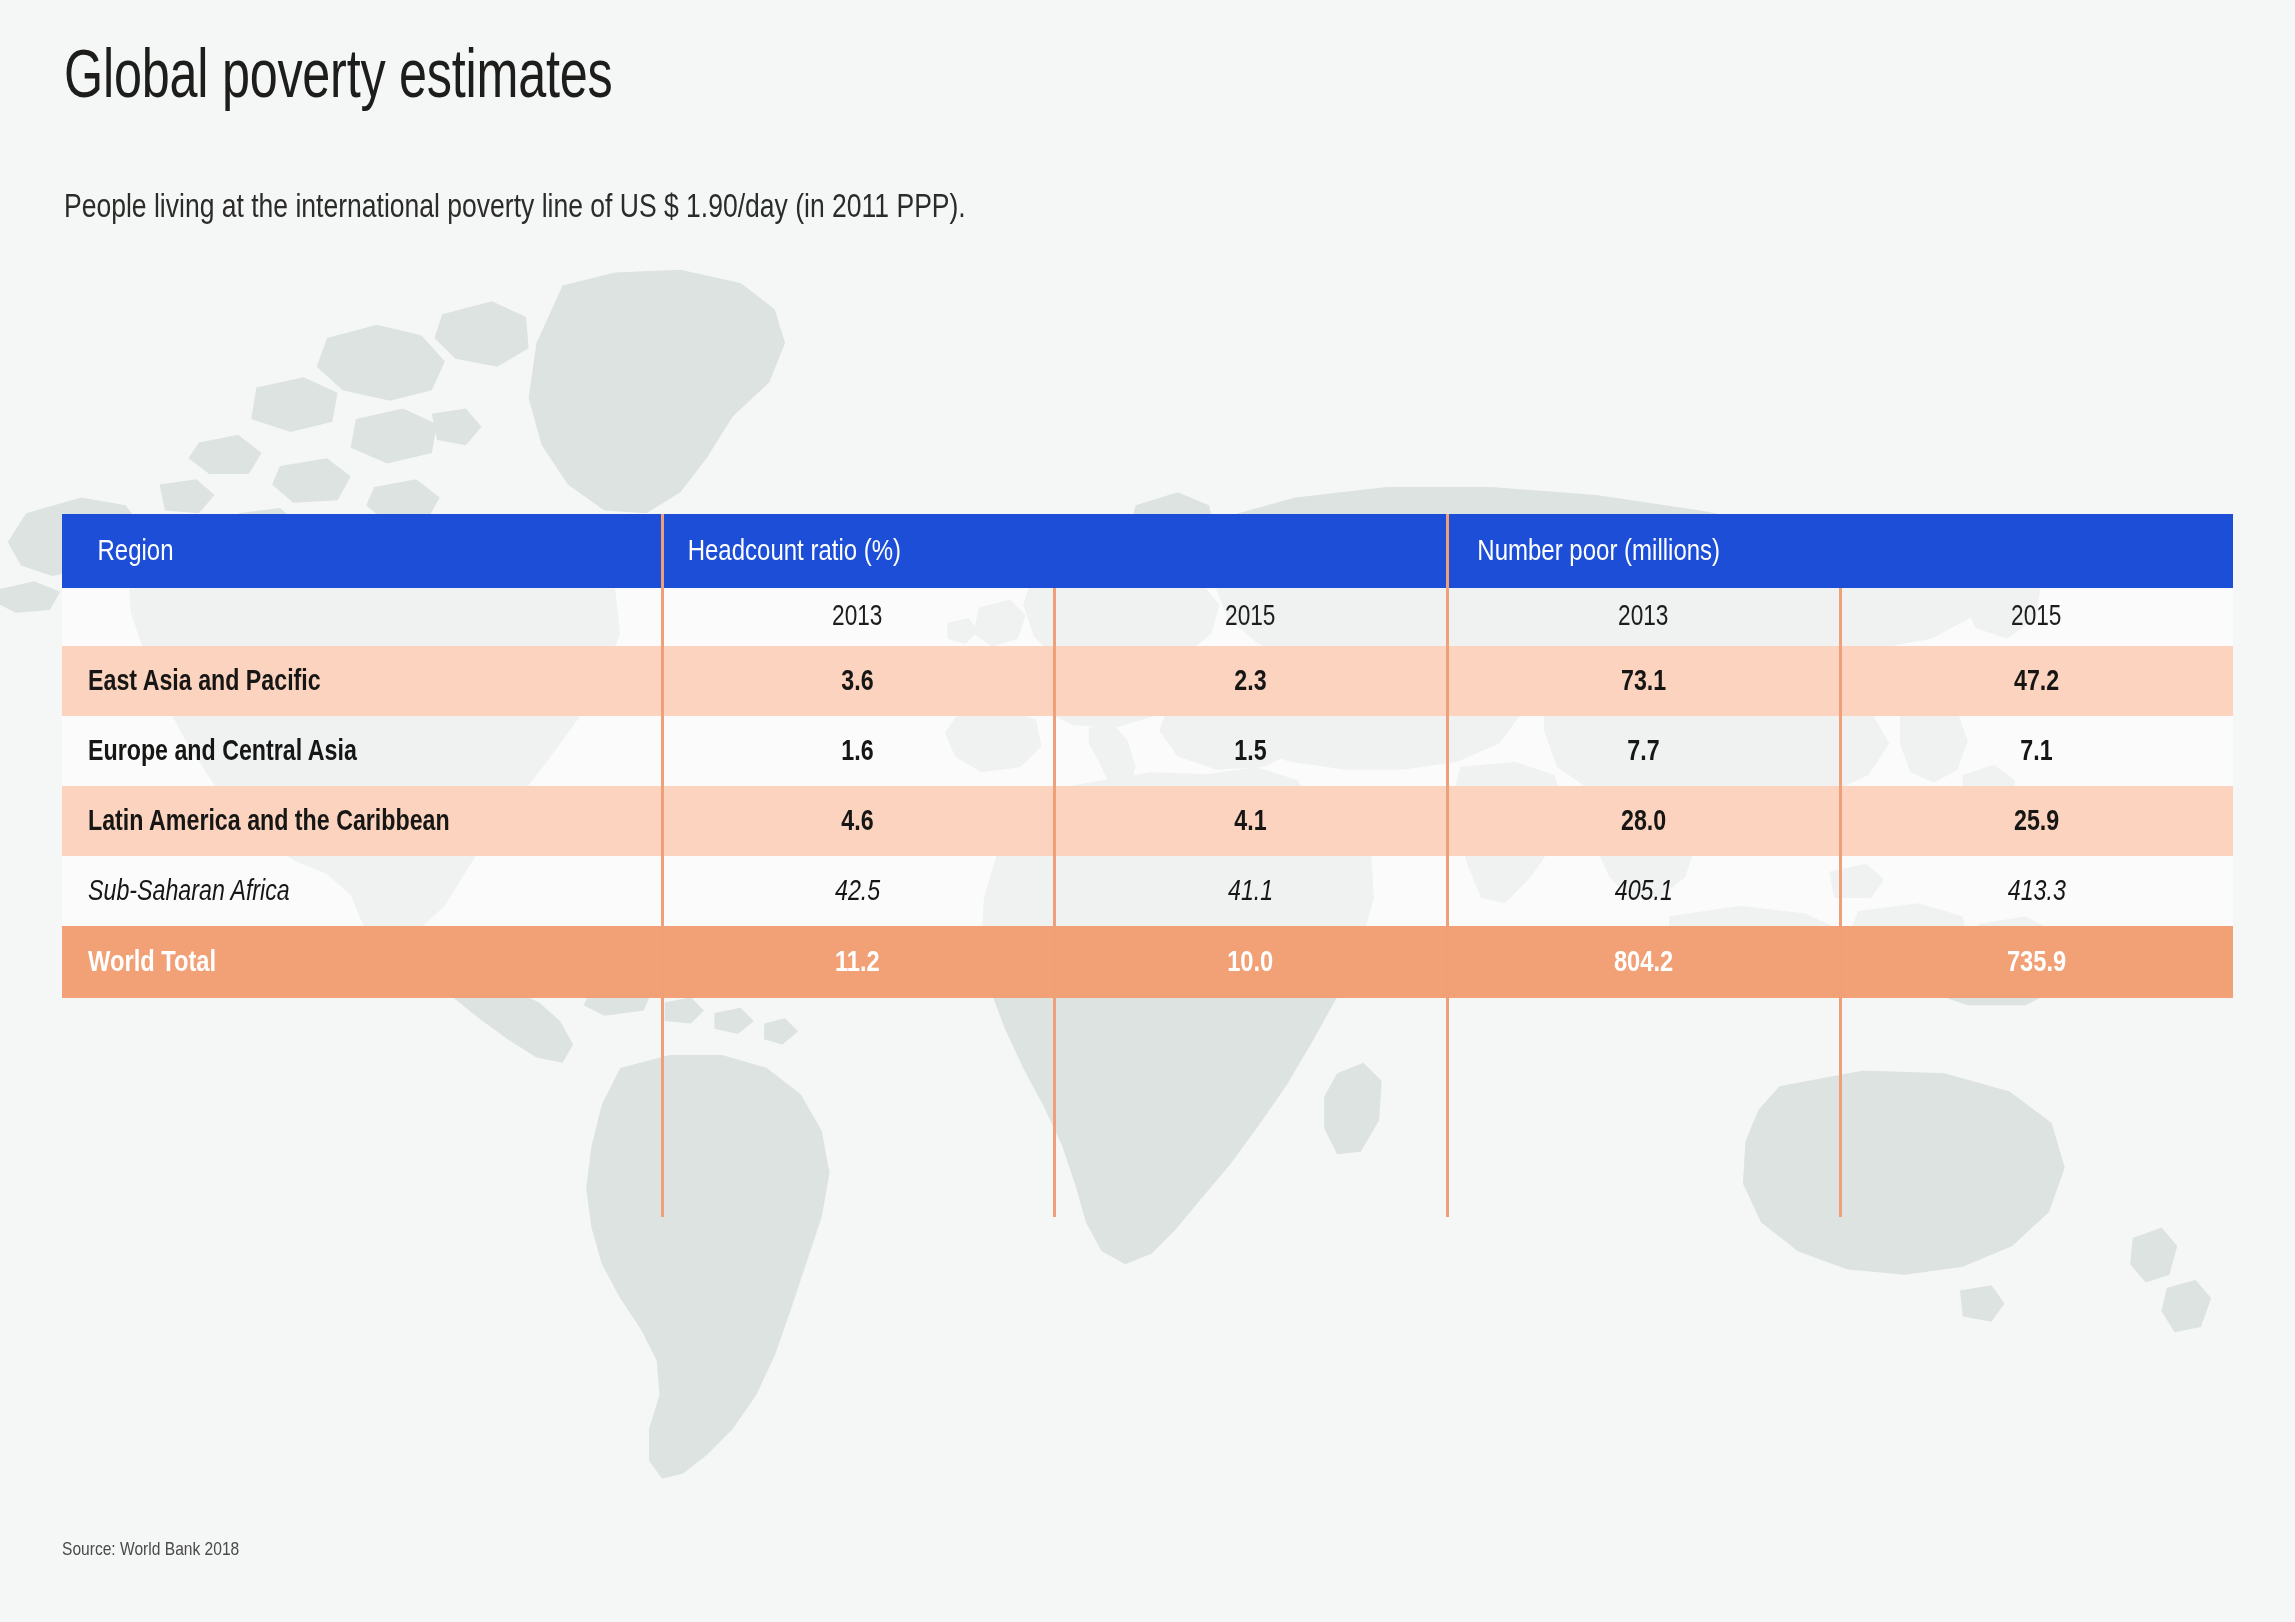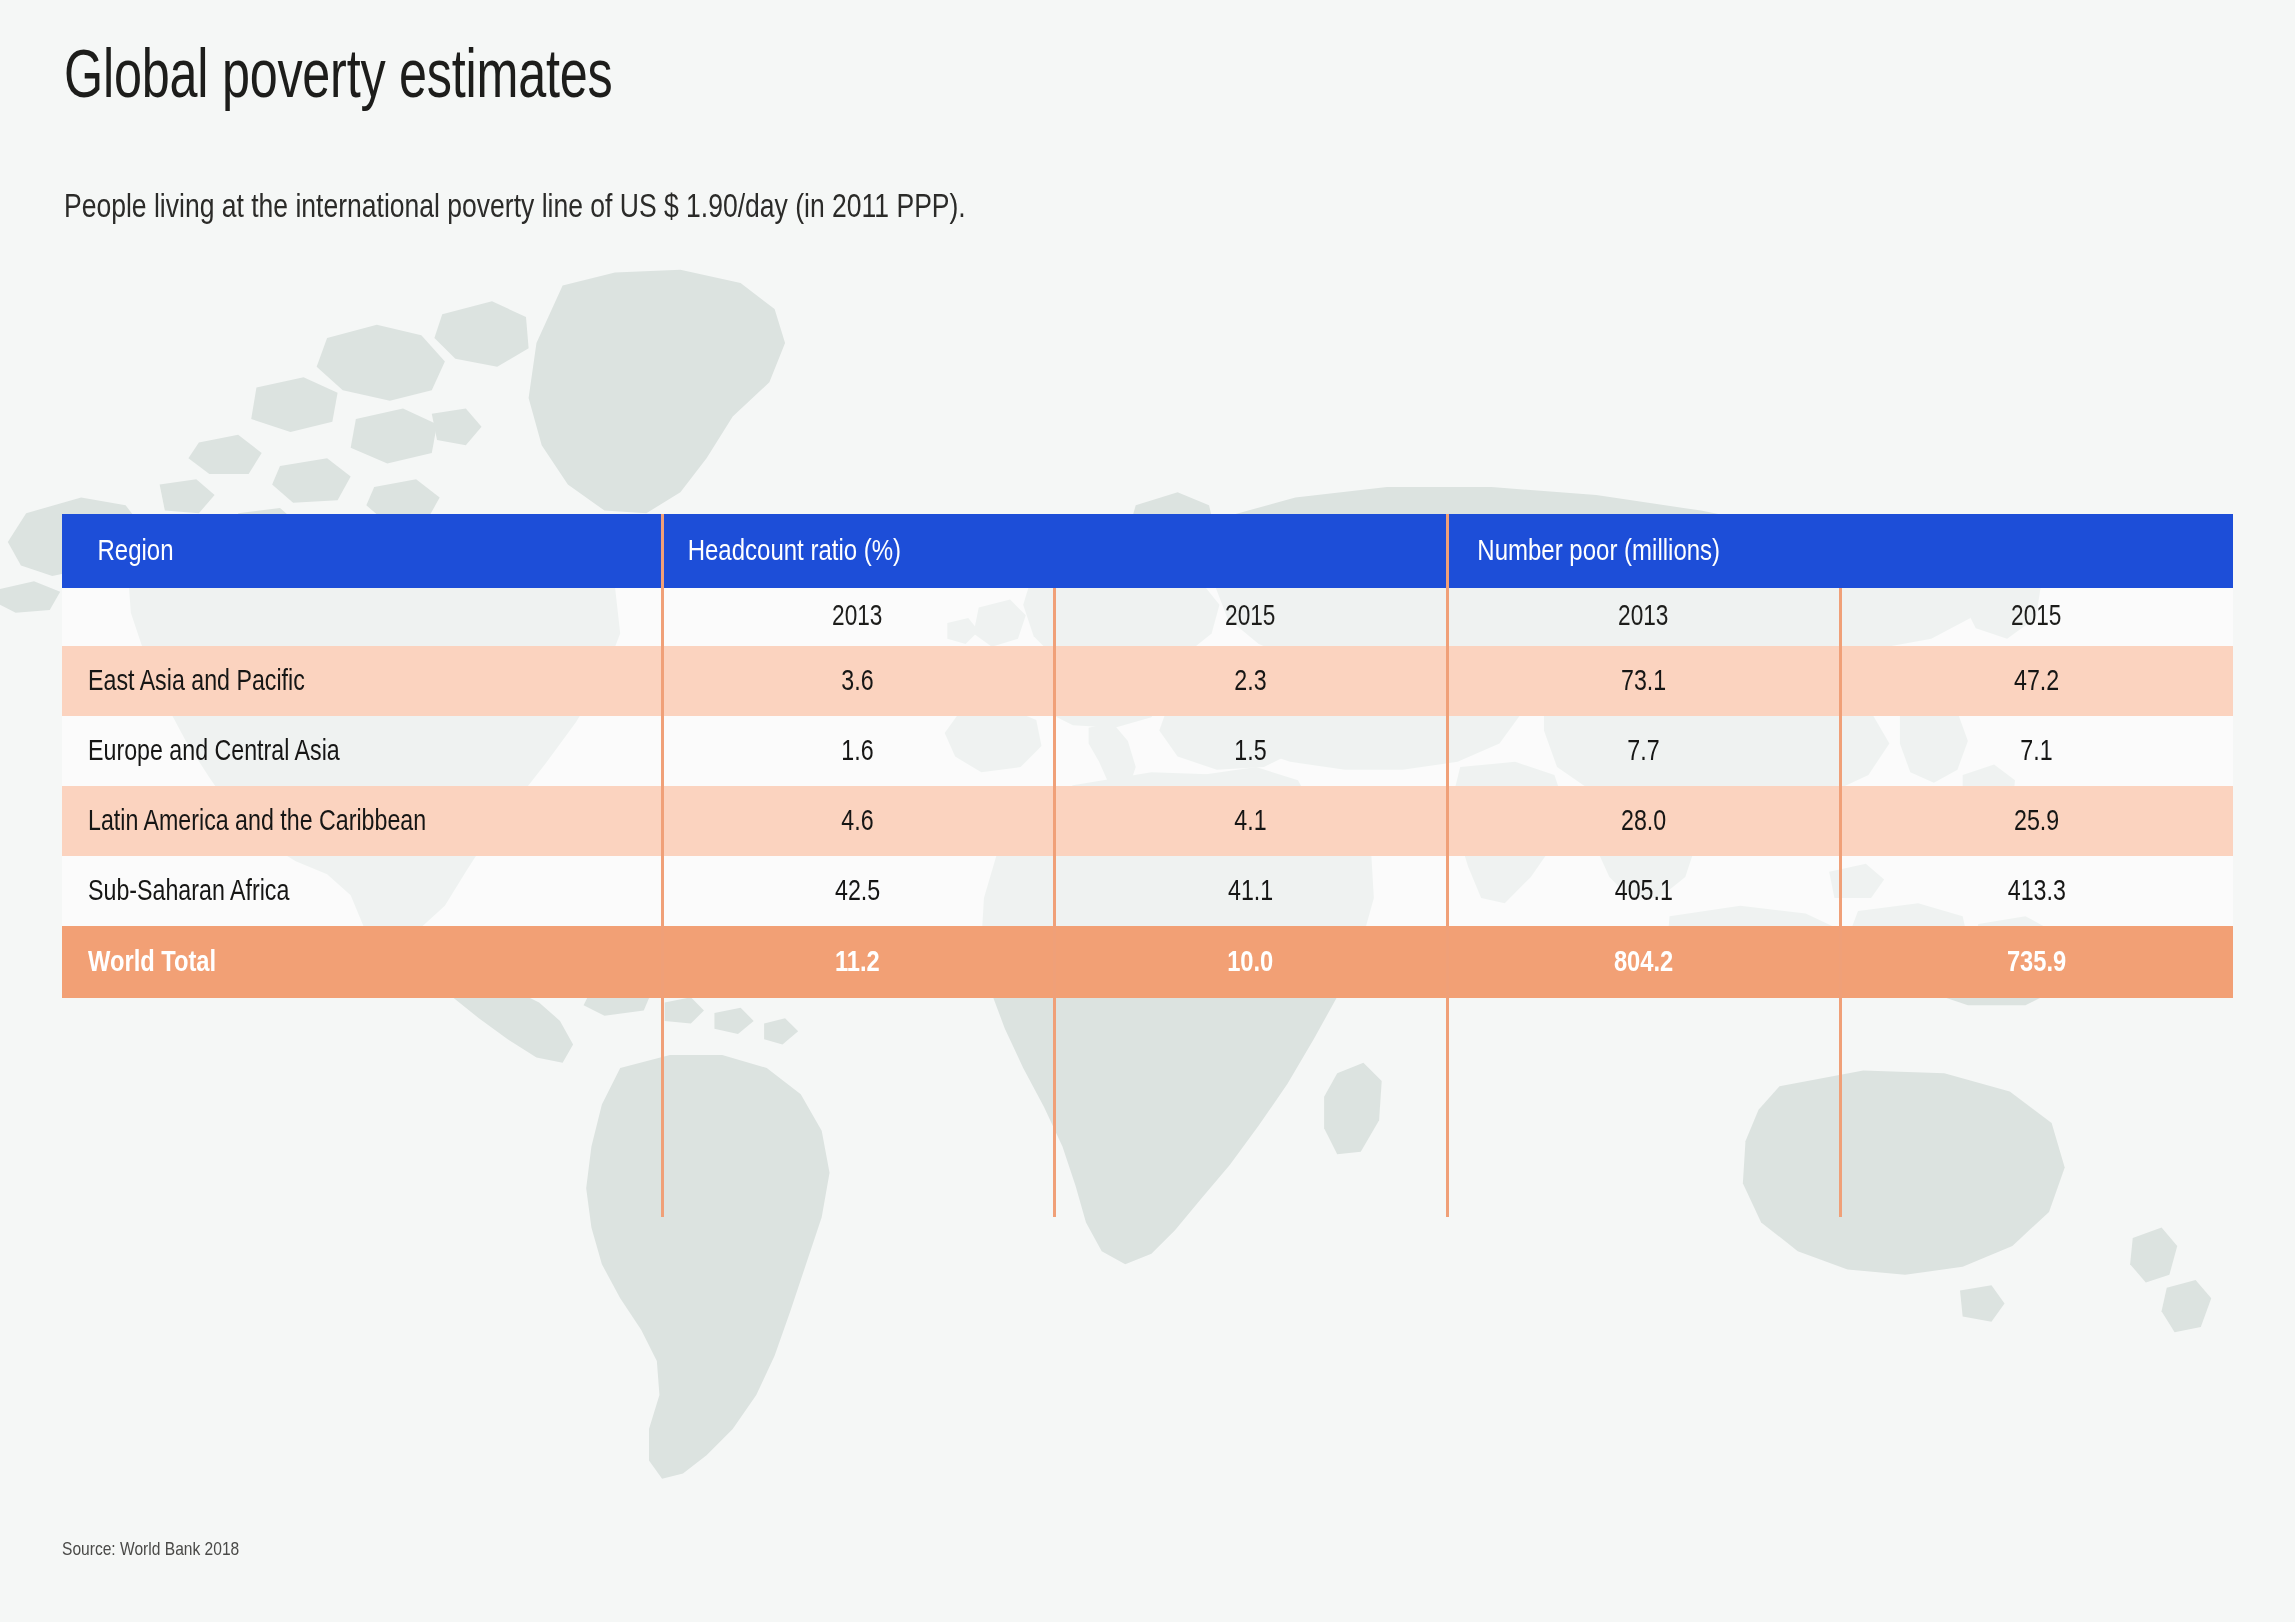--- a/index.html
+++ b/index.html
@@ -130,35 +130,35 @@
   tr.year-head > th.yh-blank { background: rgba(255,255,255,0.55); }
   .yr-label {
     display: inline-block;
     transform: scaleX(0.78);
   }
 
   
   tr.data-row > td {
     height: 70px;
     font-size: 29.4px;
-    font-weight: 400;
+    font-weight: 700;
     color: #161615;
     vertical-align: middle;
     border: 0;
     padding: 0 0 2.6px 0;
     text-align: center;
   }
   tr.data-row > td.region-cell {
     text-align: left;
     padding-left: 26px;
   }
   tr.data-row.odd > td  { background: #fbd3bf; }
   tr.data-row.even > td { background: rgba(255,255,255,0.55); }
 
-  tr.data-row.plain > td { font-weight: 400; }
+  tr.data-row.plain > td { font-weight: 400; font-style: italic; }
 
   .cell-txt {
     display: inline-block;
     transform: scaleX(0.79);
     white-space: nowrap;
   }
   td.region-cell .cell-txt { transform-origin: left center; }
 
   
   tr.total-row > td {

